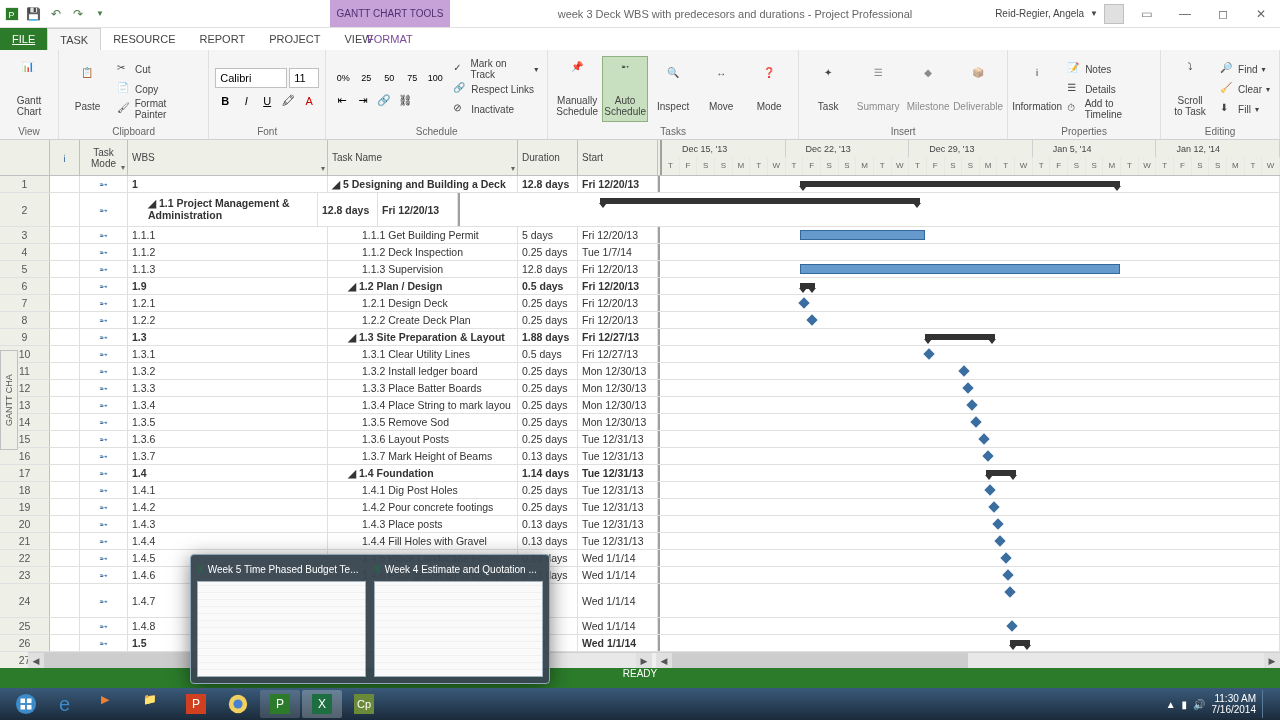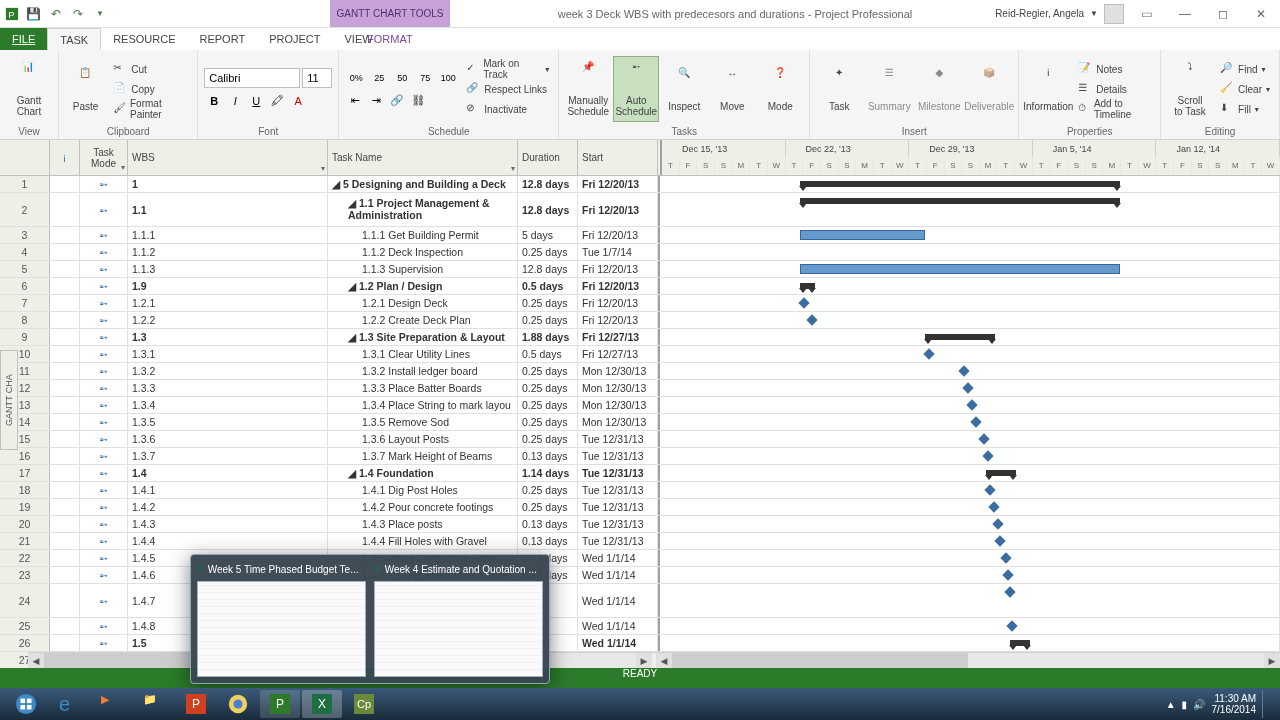--- a/index.html
+++ b/index.html
@@ -192,21 +192,21 @@
             <span>Format Painter</span>
           </div>
       </div>
     </div>
     <div class="group-label">Clipboard</div>
   </div>
   <div class="group">
     <div class="group-body">
       <div class="fontctl">
         <div class="fontsel">
-          <input style="width: 96px;" value="Calibri">
+          <input style="width: 72px;" value="Calibri">
           <input style="width: 30px;" value="11">
         </div>
         <div class="fontbtns">
           <div class="fbtn bold">B</div>
           <div class="fbtn italic">I</div>
           <div class="fbtn under">U</div>
           <div class="fbtn">
               <span>🖍</span>
             </div>
           <div class="fbtn">
@@ -443,21 +443,20 @@
         <div class="c c-gantt">
           <div class="gsum" style="left:140px;width:320px;"></div>
         </div>
       </div>
       <div class="gr bold multirow">
         <div class="c c-row">2</div>
         <div class="c c-info"></div>
         <div class="c c-mode">
           <span>➵</span>
         </div>
-        <div class="c c-wbs">1.1</div>
         <div class="c c-name" style="padding-left:20px">◢ 1.1 Project Management &amp; Administration</div>
         <div class="c c-dur">12.8 days</div>
         <div class="c c-start">Fri 12/20/13</div>
         <div class="c c-gantt">
           <div class="gsum" style="left:140px;width:320px;"></div>
         </div>
       </div>
       <div class="gr">
         <div class="c c-row">3</div>
         <div class="c c-info"></div>

